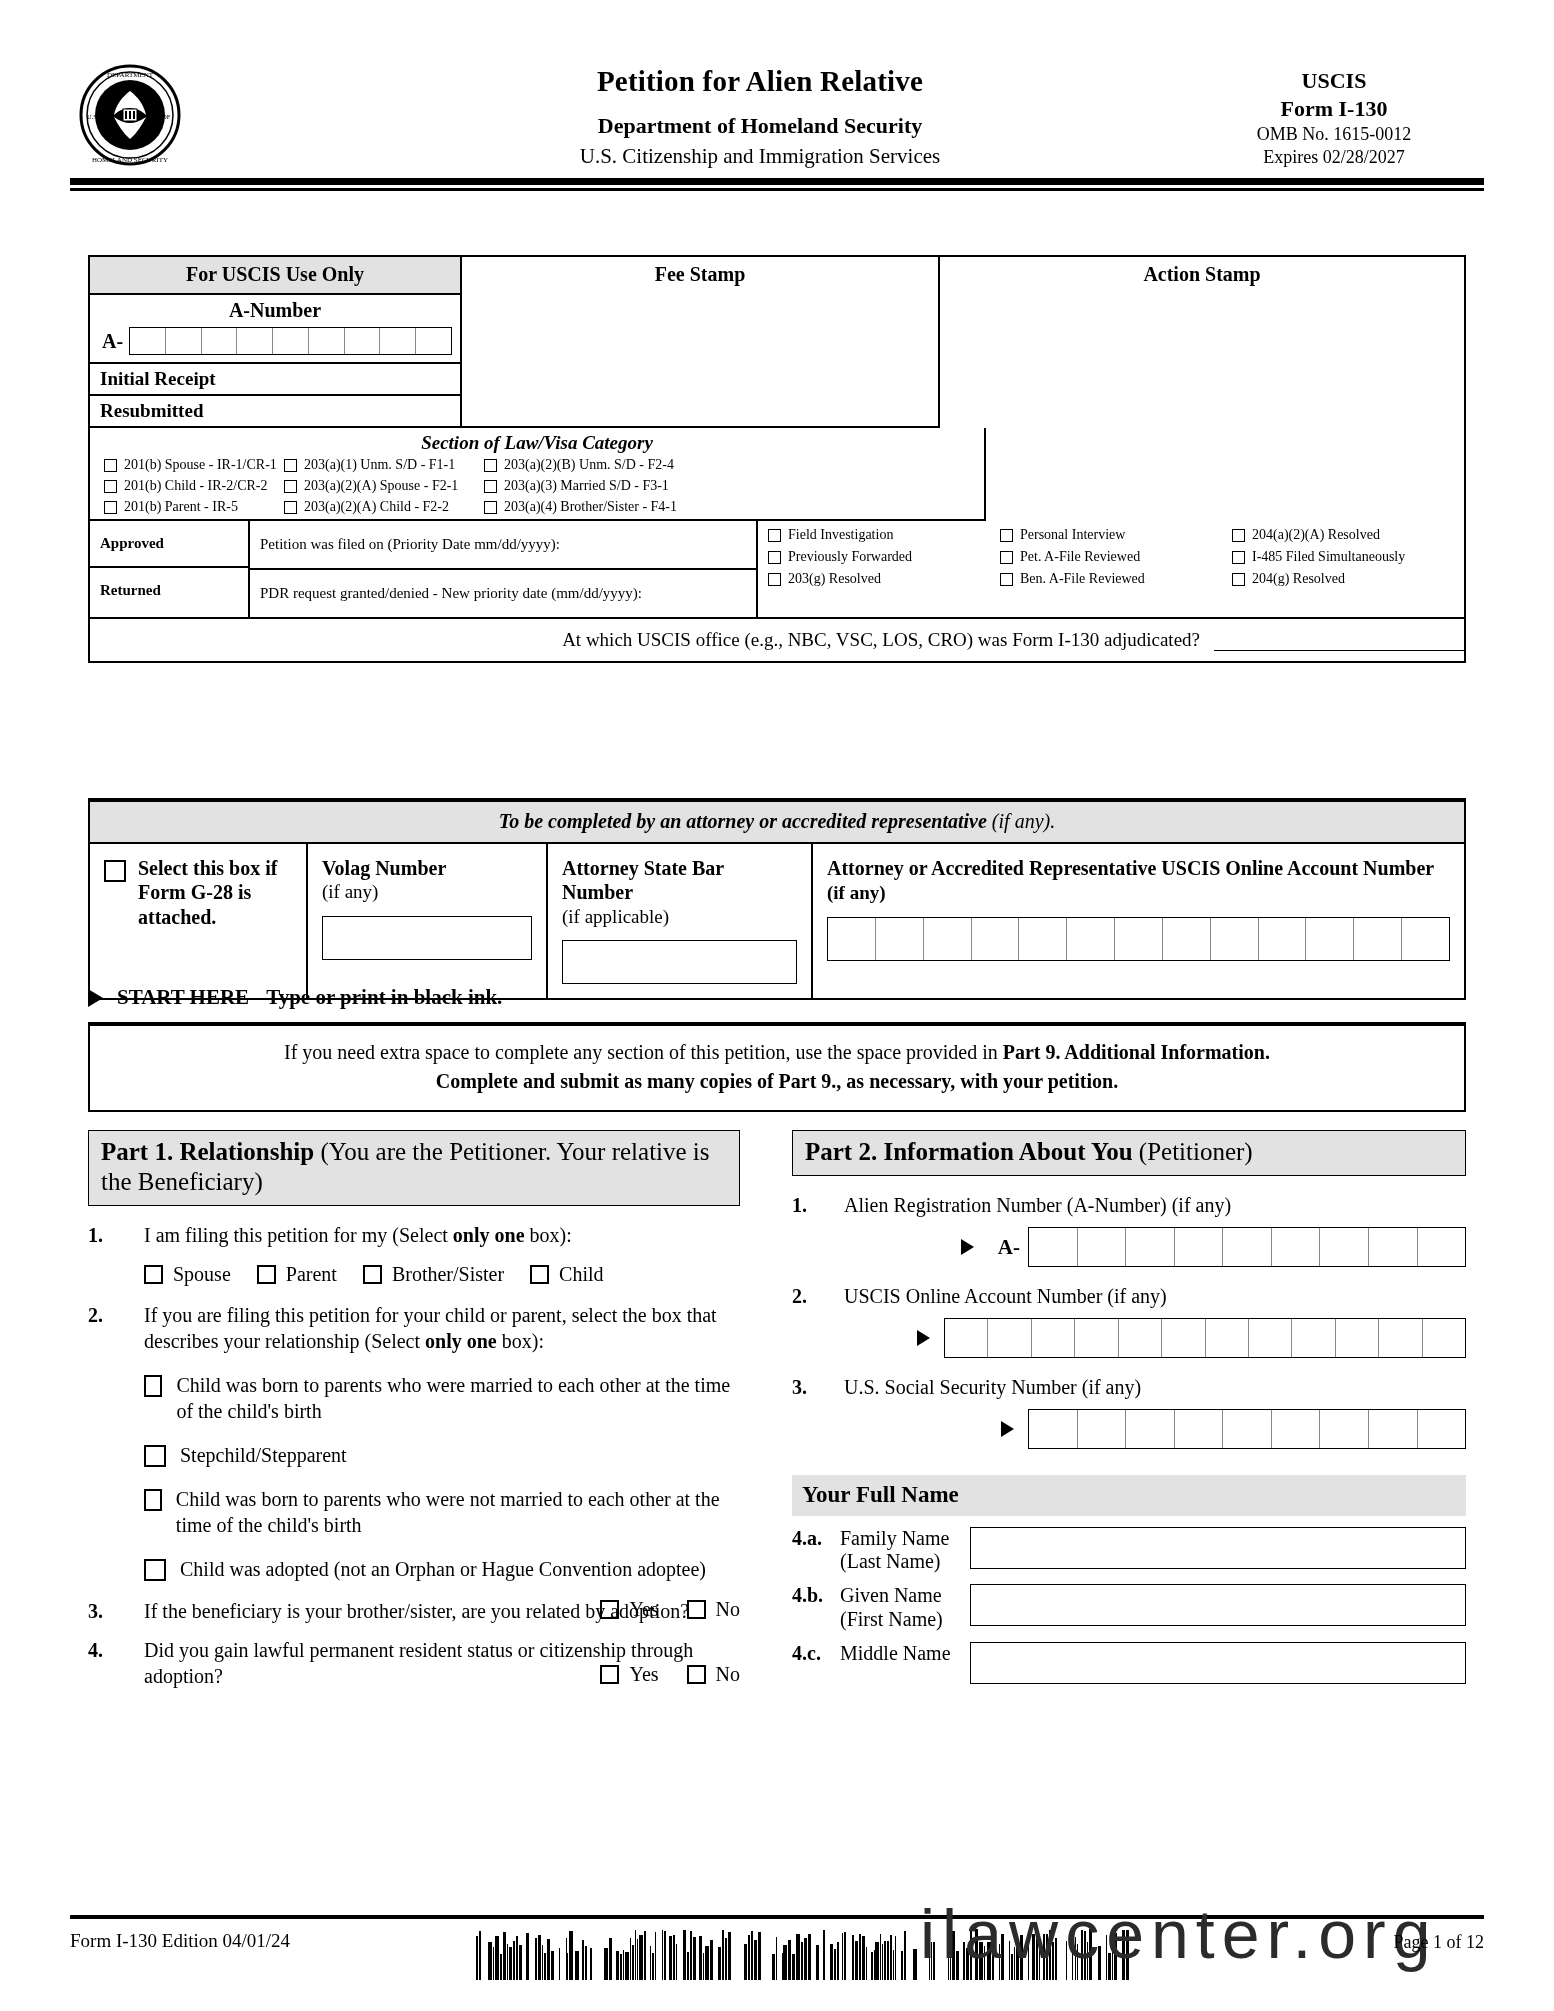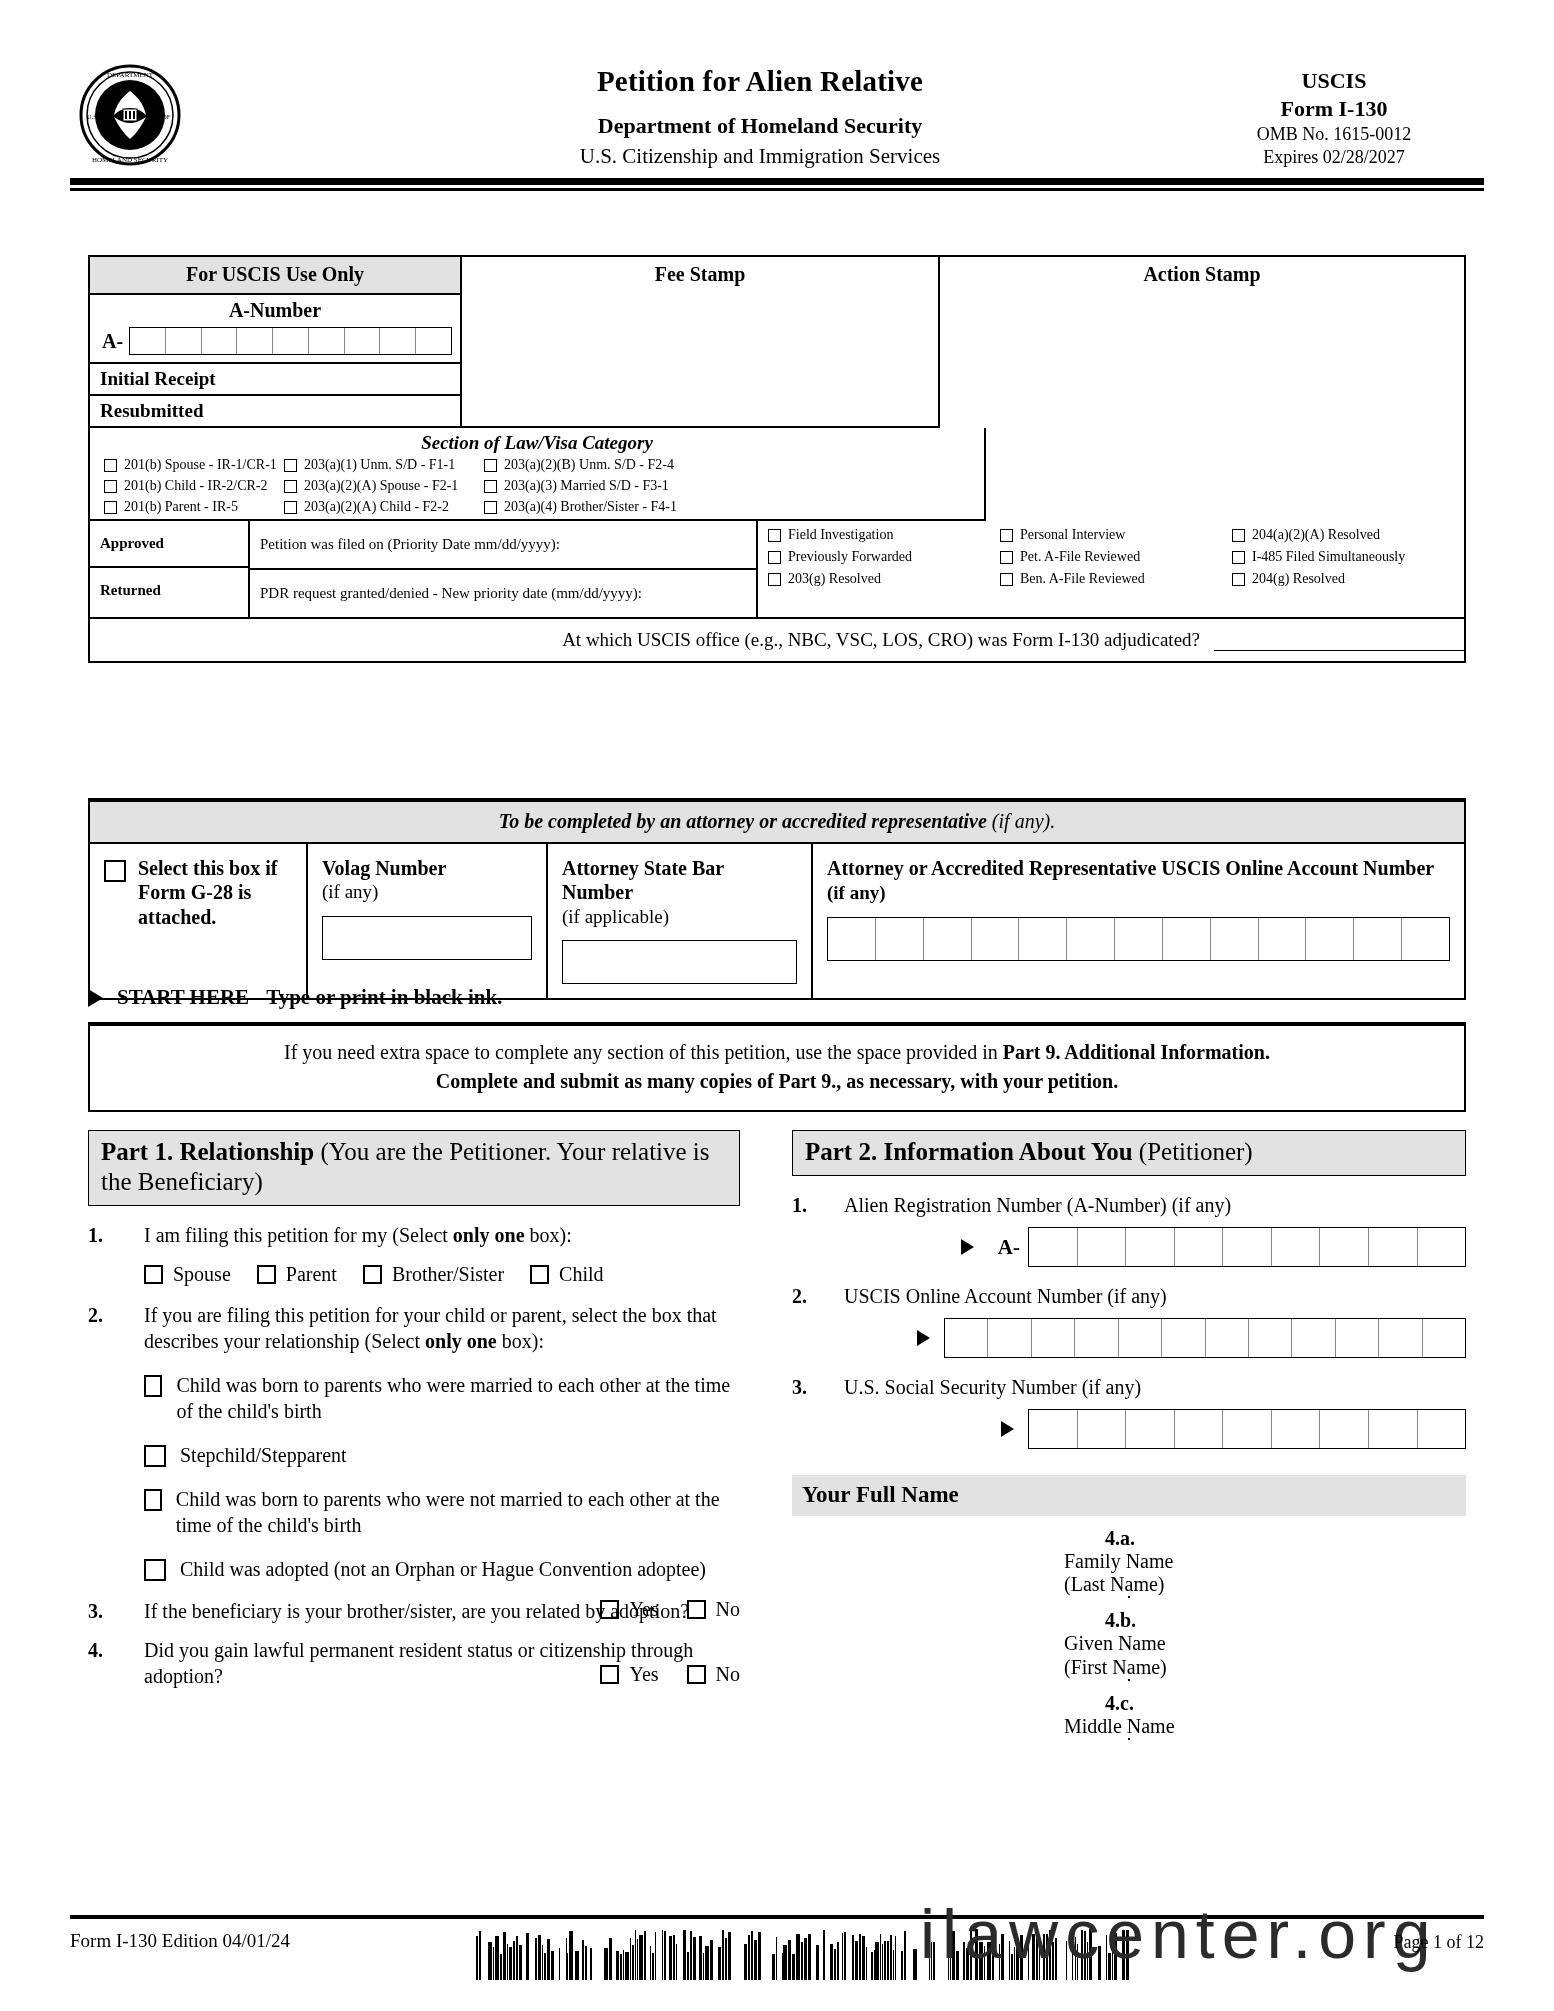--- a/index.html
+++ b/index.html
@@ -318,24 +318,23 @@
   .p2-A { font-weight: bold; font-size: 21px; margin: 0 8px 0 10px; }
   .fullname-hdr {
     background: #e2e2e2;
     font-size: 23px;
     font-weight: bold;
     padding: 7px 0 8px 10px;
     margin-top: 26px;
   }
   .name-row {
     display: flex;
-    align-items: center;
+    align-items: flex-start;
     margin-top: 11px;
     font-size: 20px;
-    flex-direction: column;
   }
   .name-num { width: 48px; font-weight: bold; flex: none; }
   .name-lab { width: 130px; flex: none; line-height: 1.16; }
   .name-field {
     flex: 1;
     height: 42px;
     border: 1.8px solid #000;
     background: #fff;
   }
 

